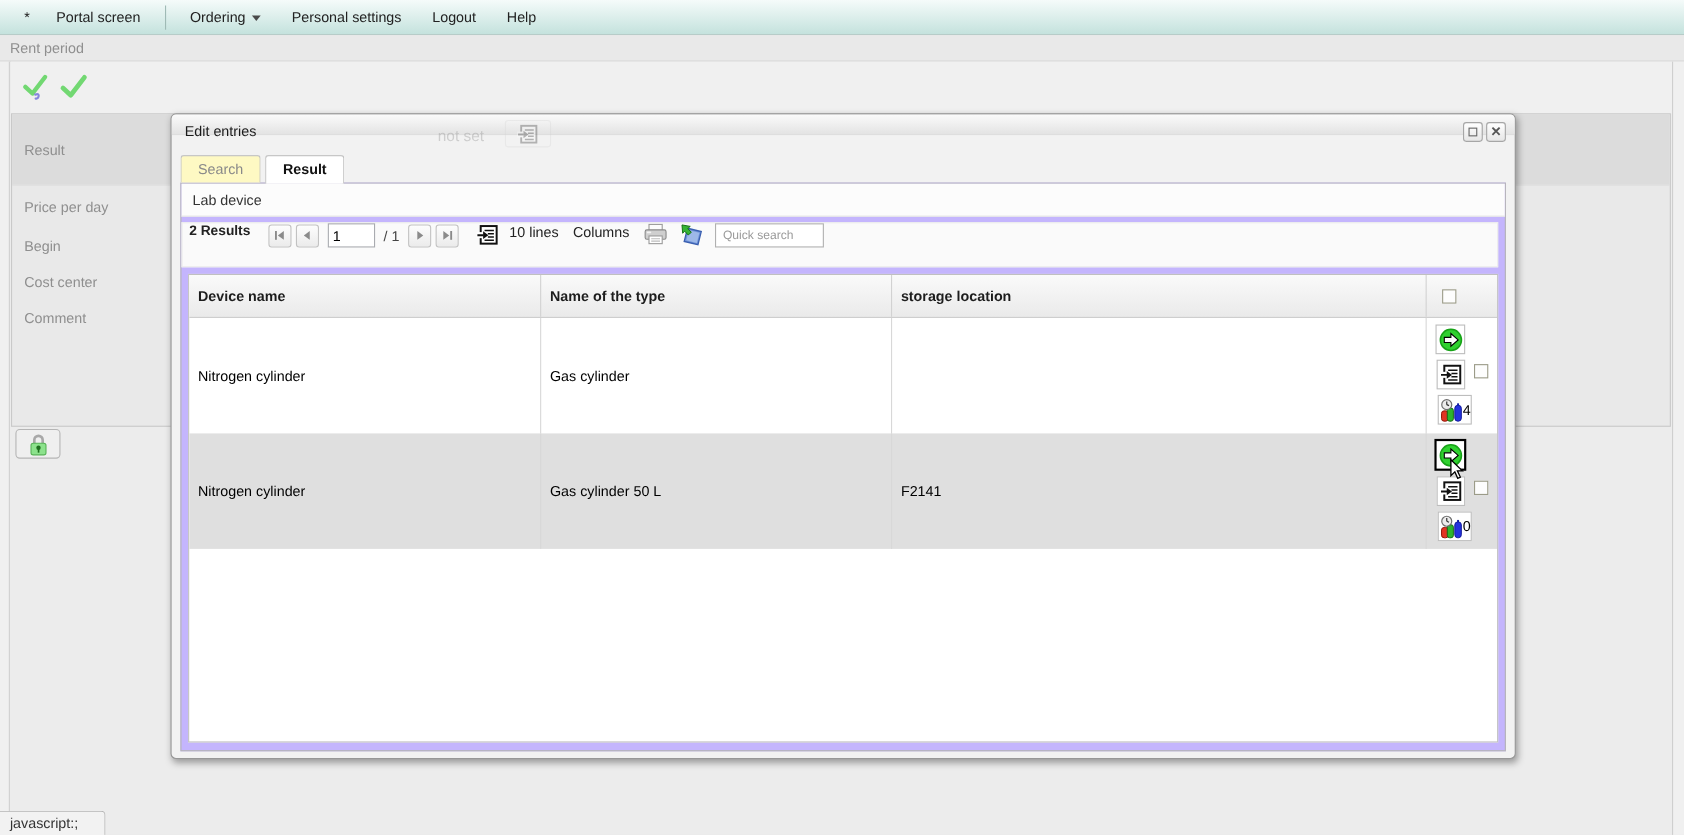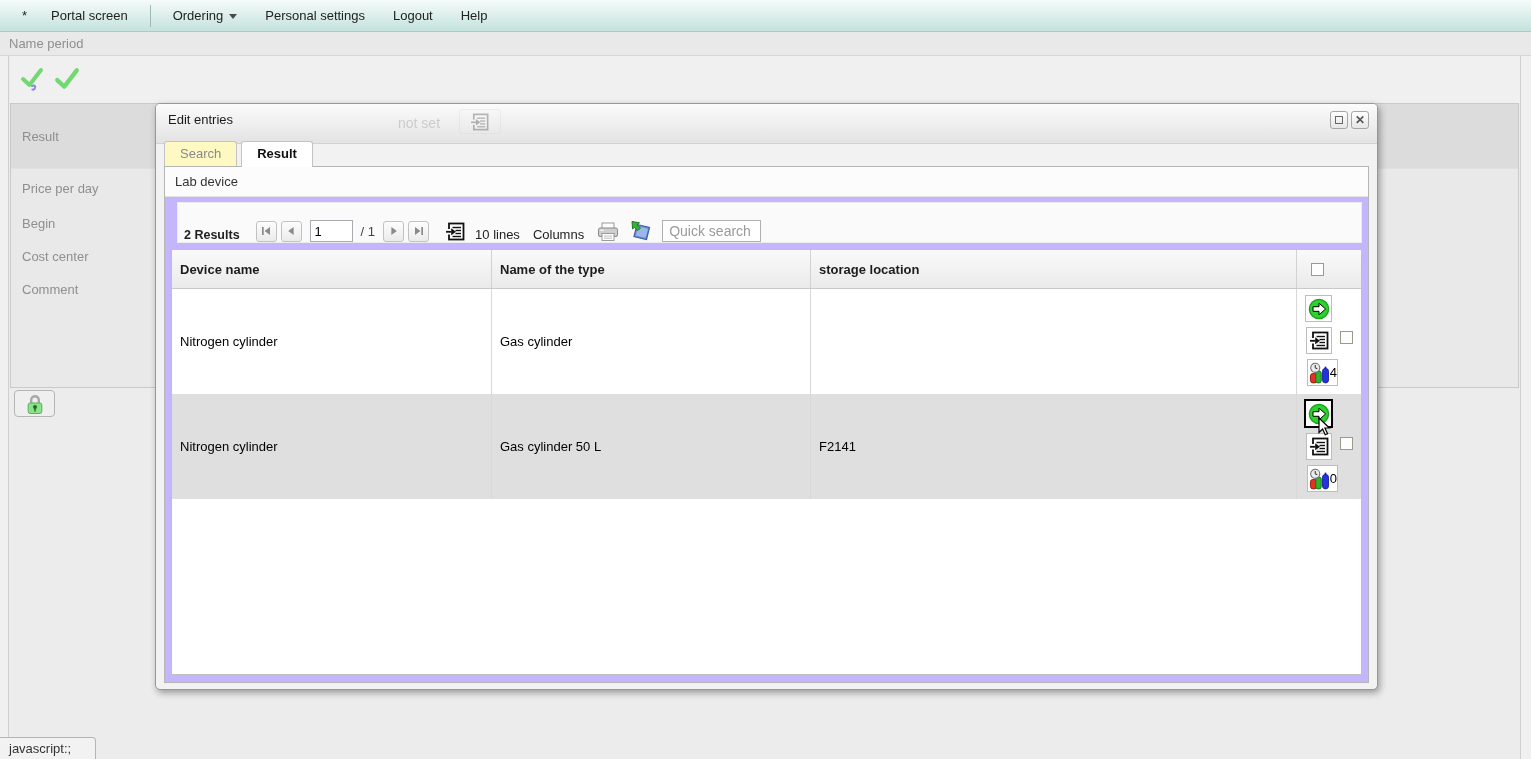--- a/index.html
+++ b/index.html
@@ -36,21 +36,21 @@
   .row-cost { height:33px; }
   .row-comment { height:114px; align-items:flex-start; padding-top:9px; }
 
   .lock-button { position:absolute; left:14px; top:390px; width:41px; height:27px; background:#efefef;
     border:1px solid #b5b5b5; border-radius:4px; display:flex; align-items:center; justify-content:center; cursor:pointer; }
 
   
   .modal { position:absolute; left:155px; top:103px; width:1223px; height:587px;
     background:#f2f2f2; border:1px solid #979797; border-radius:5px;
     box-shadow:2px 3px 7px rgba(0,0,0,.35); }
-  .modal-titlebar { position:relative; height:40px; background:linear-gradient(#fbfbfb,#e3e3e3);
+  .modal-titlebar { position:relative; height:19px; background:linear-gradient(#fbfbfb,#e3e3e3);
     border-bottom:1px solid #d2d2d2; border-radius:4px 4px 0 0; }
   .modal-title { position:absolute; left:12px; top:8px; font-size:13px; color:#1a1a1a; }
   .ghost-hint { position:absolute; left:242px; top:11px; font-size:14px; color:#8a8a8a; opacity:.35; }
   .ghost-btn { position:absolute; left:303px; top:5px; width:42px; height:25px; border:1px solid #cfcfcf;
     border-radius:3px; opacity:.28; display:flex; align-items:center; justify-content:center; }
   .win-controls { position:absolute; right:8px; top:7px; display:flex; gap:3px; }
   .win-btn { width:18px; height:18px; border:1px solid #a6a6a6; border-radius:3px;
     background:linear-gradient(#ffffff,#e6e6e6); display:flex; align-items:center; justify-content:center;
     font-size:11px; color:#555; cursor:pointer; }
   .max-glyph { width:8px; height:8px; border:1.5px solid #666; }
@@ -62,32 +62,32 @@
     border-bottom:none; border-radius:3px 3px 0 0; margin-right:4px; cursor:pointer; }
   .tab-search { background:#fef9c3; color:#8a8a8a; }
   .tab-result { background:#ffffff; color:#111; font-weight:bold; height:26px; }
 
   
   .tab-panel { position:absolute; left:8px; top:62px; width:1205px; height:517px;
     background:#c4b5fd; border:1px solid #b5b5b5; }
   .section-header { height:30px; line-height:30px; padding-left:10px; font-size:13px; color:#333;
     background:#fcfcfc; border-bottom:1px solid #e3e3e3; }
 
-  .grid-toolbar { margin:5px 6px 0 12px; height:41px; background:#fafafa; border:1px solid #ececec;
-    display:flex; align-items:flex-end; padding:0 6px; font-size:13px; color:#222; }
+  .grid-toolbar { margin:5px 6px 0 0; height:41px; background:#fafafa; border:1px solid #ececec;
+    display:flex; align-items:flex-start; padding:0 6px; font-size:13px; color:#222; }
   .results-label { font-weight:bold; font-size:12.5px; }
   .pager { display:flex; align-items:center; gap:4px; margin-left:16px; }
   .pg-btn { width:21px; height:21px; border:1px solid #c2c2c2; border-radius:3px;
     background:linear-gradient(#fdfdfd,#ebebeb); display:flex; align-items:center; justify-content:center; cursor:pointer; }
   .page-input { width:43px; height:22px; border:1px solid #a9abb0; font-size:13px; padding-left:4px;
     margin:0 4px; font-family:"Liberation Sans",sans-serif; }
   .of-pages { color:#444; margin-right:4px; }
   .tb-icon { margin-left:16px; cursor:pointer; display:flex; align-items:center; }
   .tb-label { margin-left:9px; }
-  .quick-search { width:99px; height:22px; border:1px solid #b0b0b0; font-size:14px; padding-left:6px;
+  .quick-search { width:99px; height:22px; border:1px solid #b0b0b0; font-size:11px; padding-left:6px;
     margin-left:10px; color:#333; font-family:"Liberation Sans",sans-serif; }
   .quick-search::placeholder { color:#9a9a9a; }
 
   
   .grid-table { margin:6px 6px 0 6px; height:426px; border:1px solid #c0c0c0; background:#fff; overflow:hidden; }
   .t-header { display:flex; height:39px; background:linear-gradient(#fafafa,#eaeaea); border-bottom:1px solid #c9c9c9; }
   .th { font-size:13px; font-weight:bold; color:#1d1d1d; display:flex; align-items:center; padding-left:8px; }
   .t-row { display:flex; height:105px;justify-content:space-between; }
   .t-row.alt { background:#dfdfdf; }
   .td { font-size:13px; color:#000; display:flex; align-items:center; padding-left:8px; }
@@ -176,21 +176,21 @@
   <div class="nav-sep"></div>
   <div class="nav-item">
     <span>Ordering</span>
     <span class="caret-down"></span>
   </div>
   <div class="nav-item">Personal settings</div>
   <div class="nav-item">Logout</div>
   <div class="nav-item">Help</div>
 </div>
 
-<div class="crumb-bar">Name period</div>
+<div class="crumb-bar">Rent period</div>
 
 <div class="gutter-left"></div>
 
 <div class="actions-strip">
   <svg class="abs" style="left:10px;top:10px" width="26" height="28" viewBox="0 0 26 28">
     <use href="#ico-check"></use>
     <path d="M12 20 q4 -1.5 3 2 q-0.6 2 -2.6 1.6" fill="none" stroke="#8787dd" stroke-width="2" stroke-linecap="round"></path>
   </svg>
   <svg class="abs" style="left:44px;top:10px" width="26" height="26" viewBox="0 0 24 24">
     <use href="#ico-check"></use>

